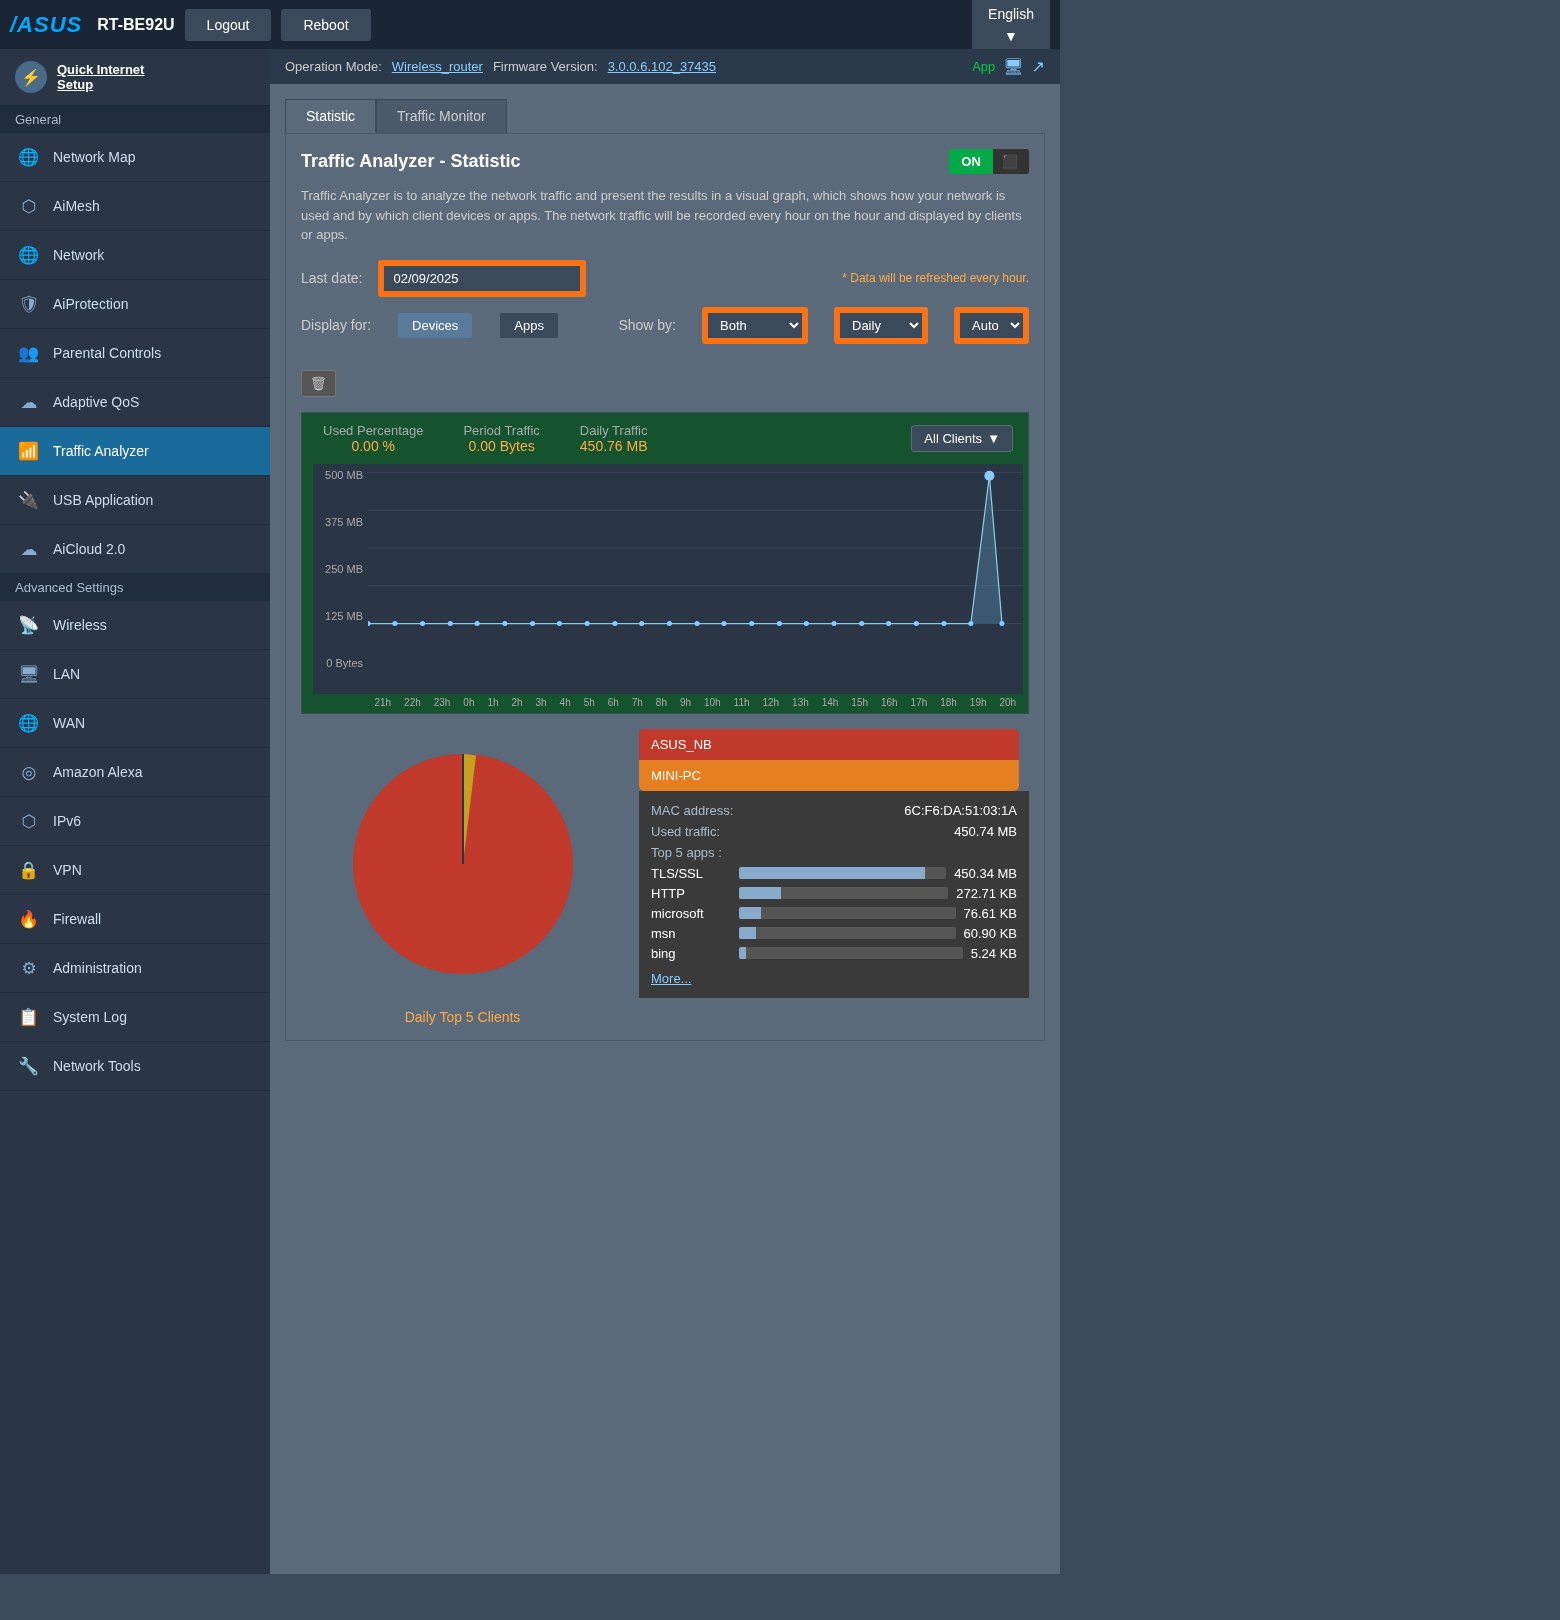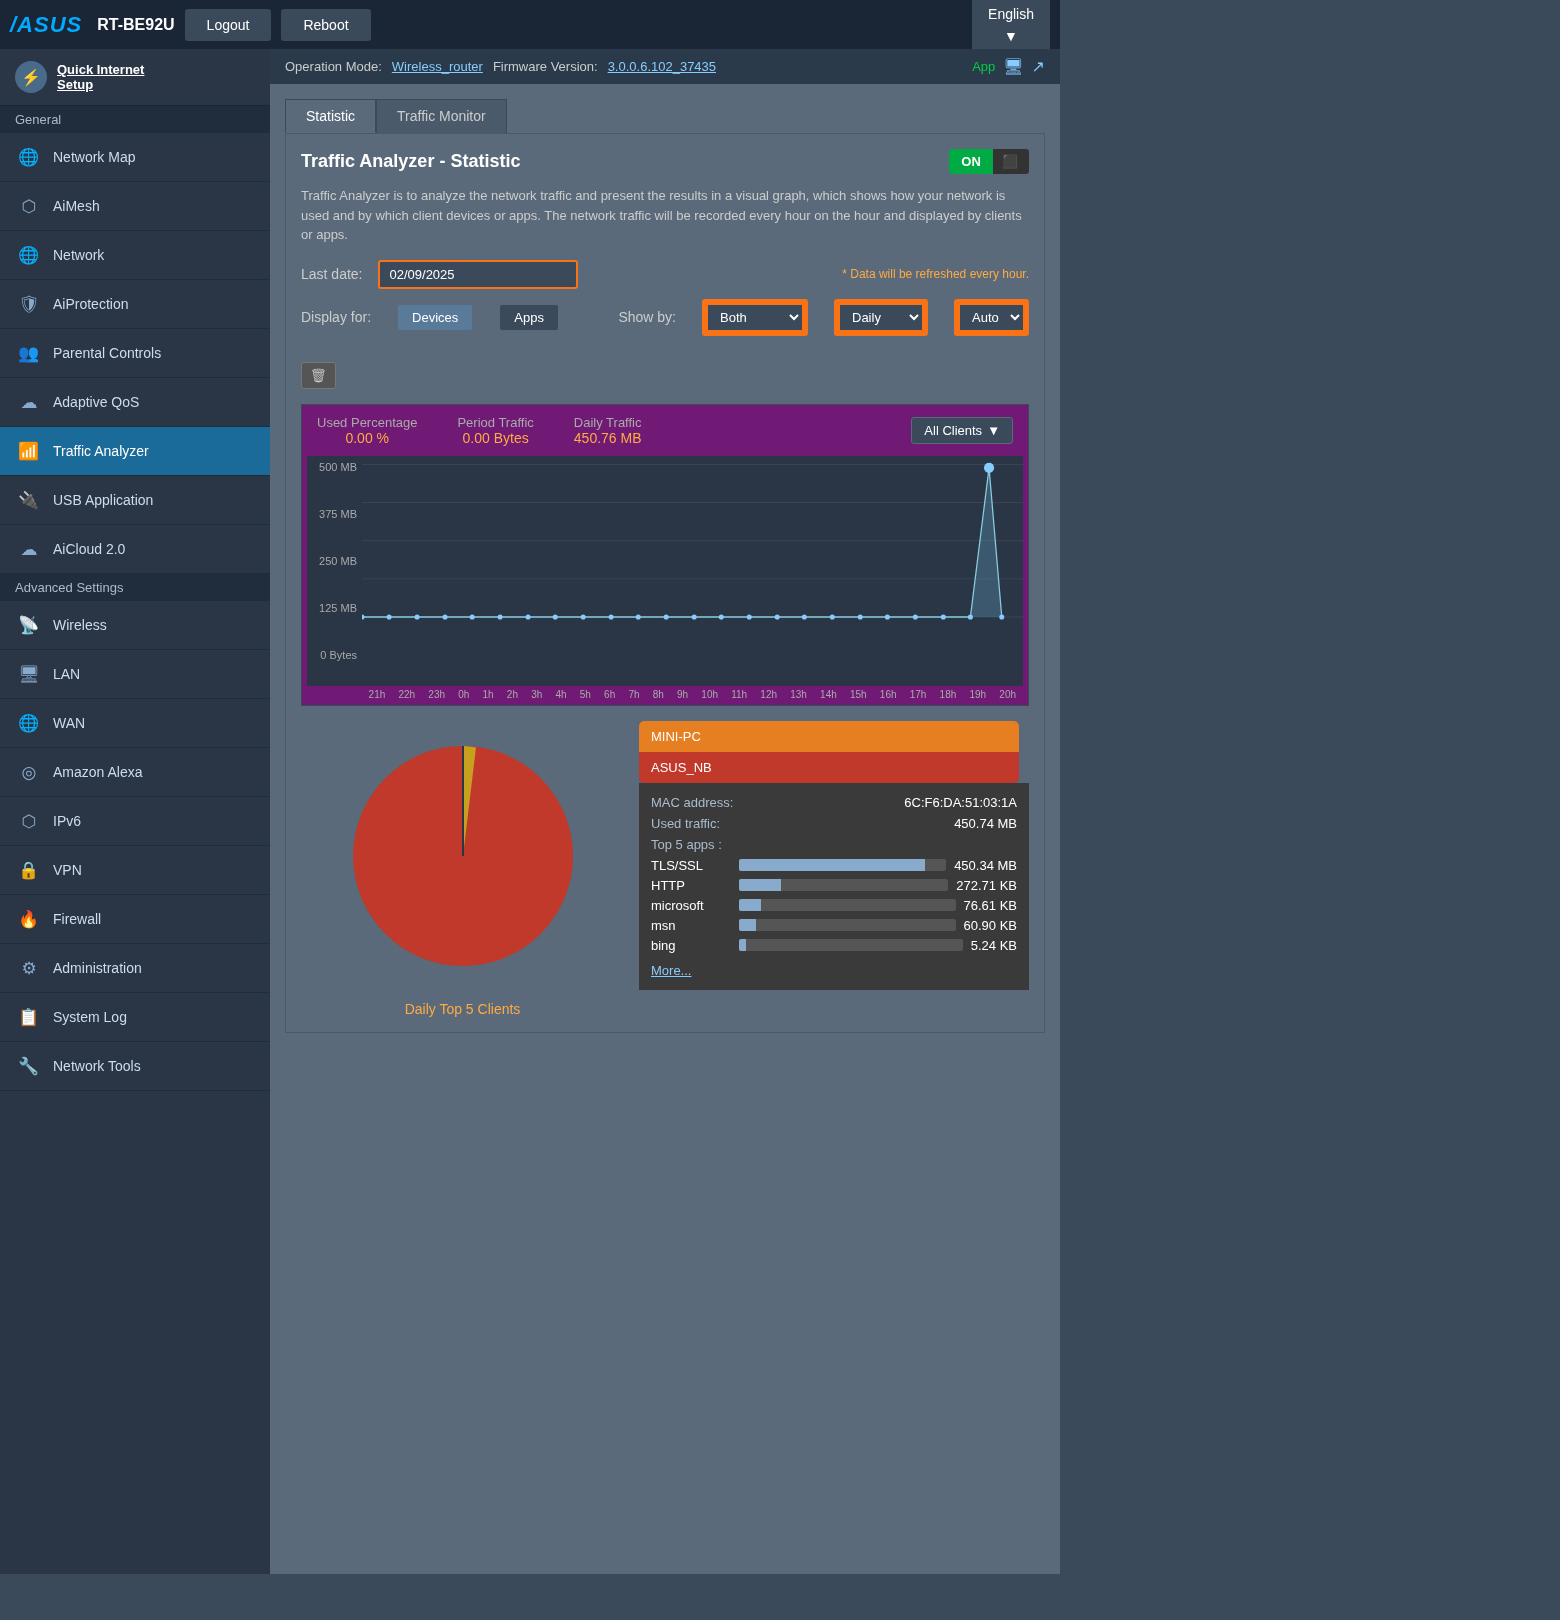--- a/index.html
+++ b/index.html
@@ -45,33 +45,33 @@
     .panel-title-row { display: flex; align-items: center; justify-content: space-between; margin-bottom: 12px; }
     .panel-title { color: #fff; font-size: 18px; font-weight: bold; }
     .toggle-switch { display: flex; align-items: center; gap: 0; }
     .toggle-on { background: #00aa44; color: #fff; font-weight: bold; font-size: 13px; padding: 5px 12px; border-radius: 3px 0 0 3px; cursor: pointer; }
     .toggle-off { background: #333; color: #aaa; font-size: 13px; padding: 5px 10px; border-radius: 0 3px 3px 0; cursor: pointer; }
 
     .description { color: #ccc; font-size: 13px; margin-bottom: 15px; line-height: 1.5; }
 
     .controls-row { display: flex; align-items: center; gap: 15px; margin-bottom: 10px; flex-wrap: wrap; }
     .last-date-label { color: #ccc; font-size: 14px; }
-    .date-input { background: #3a4a5a; color: #fff; border: 2px solid #f97316; padding: 5px 10px; font-size: 13px; border-radius: 3px; }
+    .date-input { background: #3a4a5a; color: #fff; border: 6px solid #f97316; padding: 5px 10px; font-size: 13px; border-radius: 3px; }
     .refresh-note { color: #ffaa44; font-size: 12px; margin-left: auto; }
 
     .display-row { display: flex; align-items: center; gap: 26px; margin-bottom: 15px; flex-wrap: wrap; }
     .display-label { color: #ccc; font-size: 14px; }
     .filter-btn { background: #3a4a5a; color: #fff; border: 1px solid #5a6a7a; padding: 5px 14px; font-size: 13px; cursor: pointer; border-radius: 3px; }
     .filter-btn.active { background: #5a7a9a; }
     .show-by-label { color: #ccc; font-size: 14px; margin-left: auto; }
     .select-box { background: #3a4a5a; color: #fff; border: 6px solid #f97316; padding: 4px 8px; font-size: 13px; border-radius: 3px; cursor: pointer; }
     .delete-btn { background: #555; border: 1px solid #777; color: #ccc; padding: 5px 8px; cursor: pointer; border-radius: 3px; }
 
     
-    .chart-container { background: #701a75; border: 1px solid #3a4a5a; padding: 10px 5px 0 5px; margin-bottom: 15px; position: relative; }
+    .chart-container { background: #14532d; border: 1px solid #3a4a5a; padding: 10px 5px 0 11px; margin-bottom: 15px; position: relative; }
     .stat-item { text-align: center; }
     .stat-label { color: #aaa; font-size: 13px; }
     .stat-value { color: #ffaa44; font-size: 14px; font-weight: normal; }
     .all-clients-btn { background: #3a4a5a; color: #fff; border: 1px solid #5a6a7a; padding: 5px 12px; font-size: 13px; cursor: pointer; border-radius: 3px; display: flex; align-items: center; gap: 5px; }
 
     .chart-area { width: 100%; height: 230px; position: relative; background: #2a3545; }
     .chart-y-labels { position: absolute; left: 0; top: 0; height: 100%; width: 55px; display: flex; flex-direction: column; justify-content: space-between; padding: 5px 5px 25px; }
     .chart-y-label { color: #aaa; font-size: 11px; text-align: right; }
     .chart-svg { position: absolute; left: 55px; top: 0; right: 0; bottom: 0; }
     .chart-x-label { color: #aaa; font-size: 10px; text-align: center; }
@@ -377,22 +377,22 @@
 
               <path d="M135,135 L135,25 A110,110 0 0,1 148,26.5 Z" fill="#c8a020"></path>
 
               <line x1="135" y1="135" x2="135" y2="25" stroke="#2a3545" stroke-width="2"></line>
             </svg>
             <div class="pie-title">Daily Top 5 Clients</div>
           </div>
 
           <div style="display:flex; flex-direction:column; width:390px;">
             <div class="clients-list">
+              <div class="client-item asus">ASUS_NB</div>
               <div class="client-item mini">MINI-PC</div>
-              <div class="client-item asus">ASUS_NB</div>
             </div>
 
             <div class="client-details">
               <div class="detail-row">
                 <span class="detail-label">MAC address:</span>
                 <span class="detail-value">6C:F6:DA:51:03:1A</span>
               </div>
               <div class="detail-row">
                 <span class="detail-label">Used traffic:</span>
                 <span class="detail-value">450.74 MB</span>

